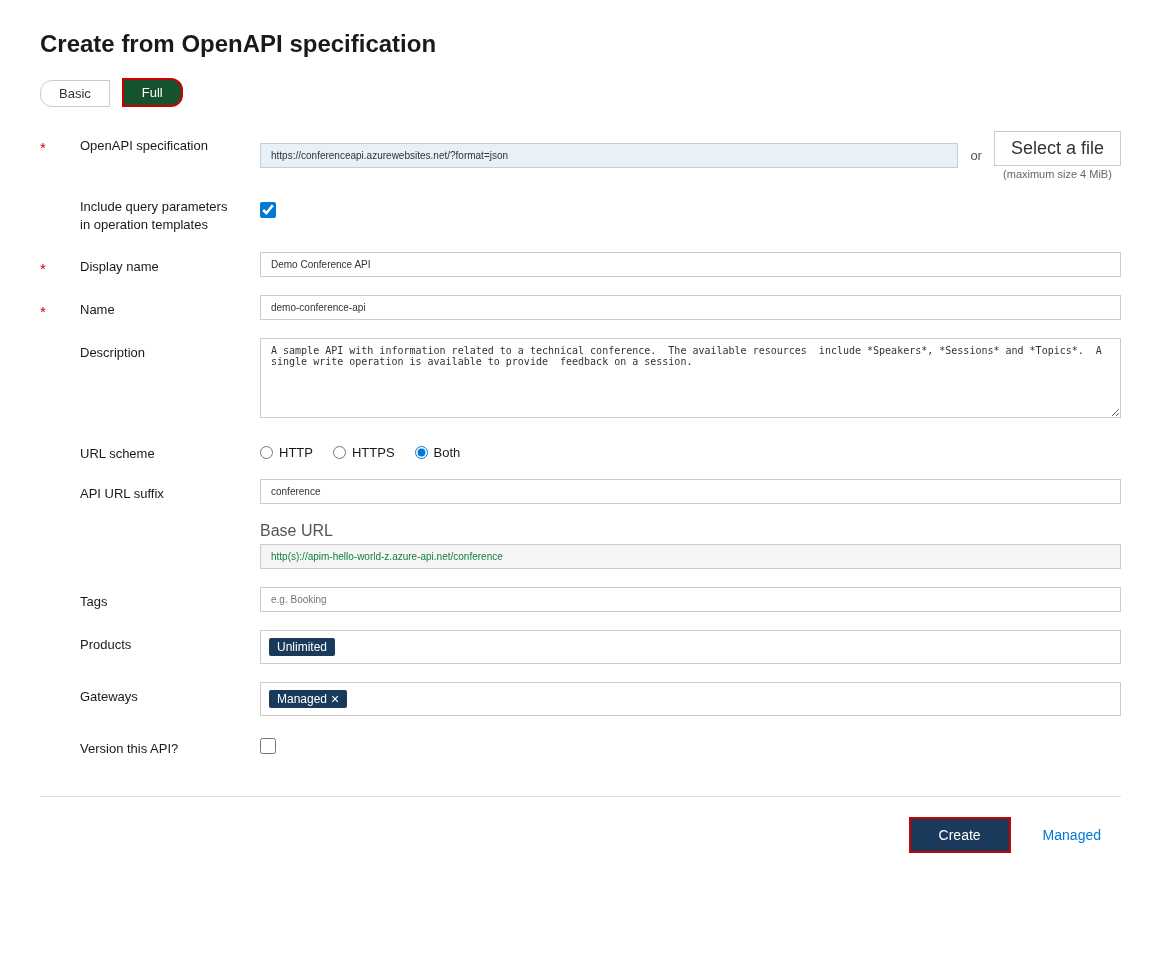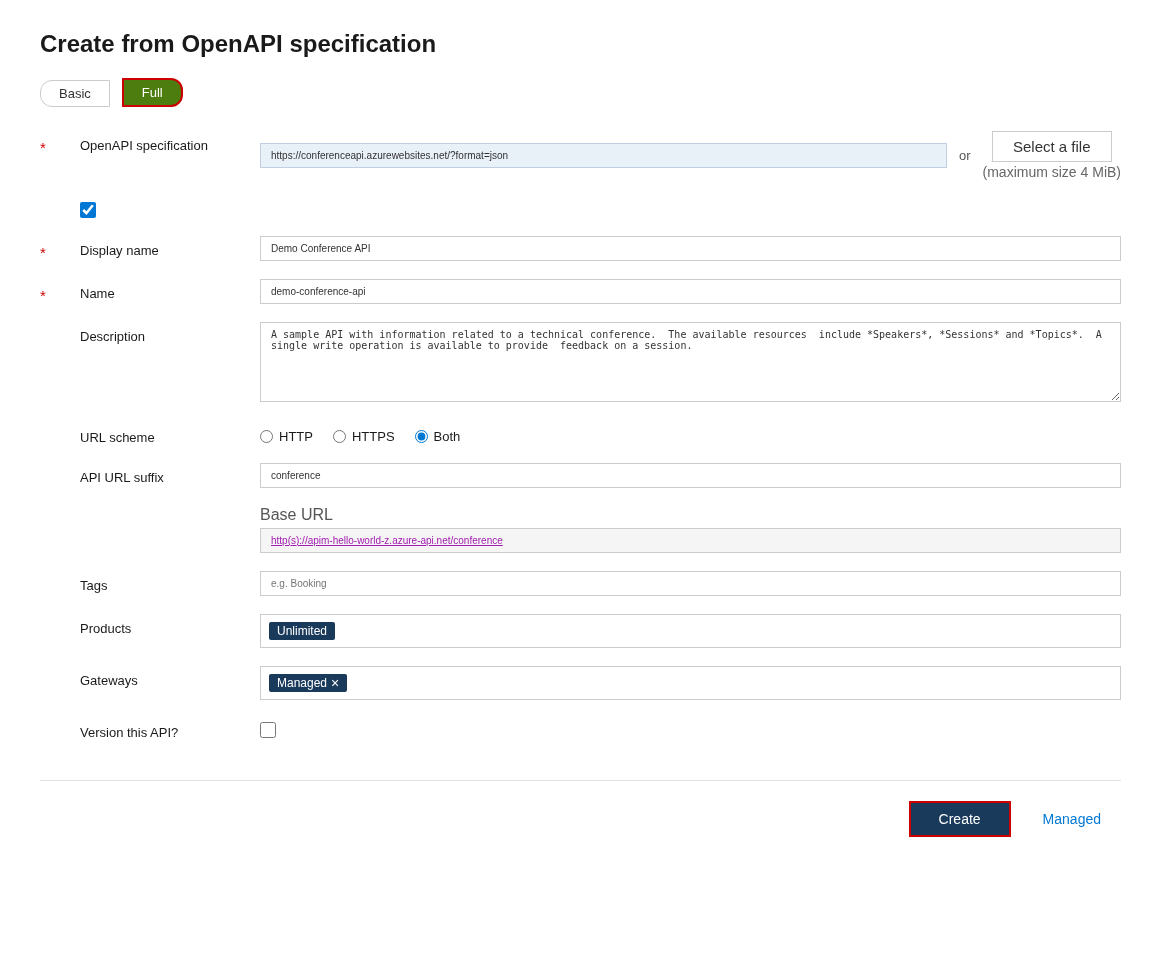--- a/index.html
+++ b/index.html
@@ -30,21 +30,21 @@
       font-size: 13px;
       color: #333;
     }
     .tab-btn:first-child {
       border-radius: 12px 0 0 12px;
     }
     .tab-btn:last-child {
       border-radius: 0 12px 12px 0;
     }
     .tab-btn.active {
-      background: #4d7c0f;
+      background: #14532d;
       color: #fff;
       border-color: #cc0000;
       border: 2px solid #cc0000;
     }
     .form-section {
       display: flex;
       flex-direction: column;
       gap: 18px;
       max-width: 1100px;
     }
@@ -57,22 +57,21 @@
       width: 100%;
       padding: 6px 10px;
       border: 1px solid #ccc;
       font-size: 10px;
       color: #333;
       background: #fff;
       outline: none;
     }
     .text-input.readonly {
       background: #f5f5f5;
-      color: #a21caf;
-      text-decoration: underline;
+      color: #15803d;
     }
     .text-input.url-input {
       background: #e8f0f8;
       border: 1px solid #c0cfe0;
     }
     textarea.text-input {
       resize: vertical;
       height: 80px;
     }
     .openapi-input-group {
@@ -89,28 +88,28 @@
     .select-file-group {
       display: flex;
       flex-direction: column;
       align-items: center;
       gap: 2px;
     }
     .select-file-btn {
       padding: 6px 16px;
       border: 1px solid #ccc;
       background: #fff;
-      font-size: 15px;
+      font-size: 18px;
       cursor: pointer;
       color: #333;
       white-space: nowrap;
       min-width: 120px;
     }
     .select-file-note {
-      font-size: 14px;
+      font-size: 11px;
       color: #666;
     }
     .checkbox-container {
       display: flex;
       align-items: center;
       gap: 6px;
       padding-top: 4px;
     }
     .checkbox-container input[type="checkbox"] {
       width: 16px;
@@ -243,20 +242,21 @@
         <div class="select-file-group">
           <button class="select-file-btn">Select a file</button>
           <span class="select-file-note">(maximum size 4 MiB)</span>
         </div>
       </div>
     </div>
   </div>
 
   <div class="form-row">
     <div class="star-col"></div>
+    <div class="label-col" style="padding-top:0;line-height:1.4;">Include query parameters in operation templates</div>
     <div class="field-col">
       <div class="checkbox-container">
         <input type="checkbox" checked="" style="">
       </div>
     </div>
   </div>
 
   <div class="form-row row-with-star">
     <div class="star-col"><span style="color:#cc0000;font-size:15px;">*</span></div>
     <div class="label-col">Display name</div>

